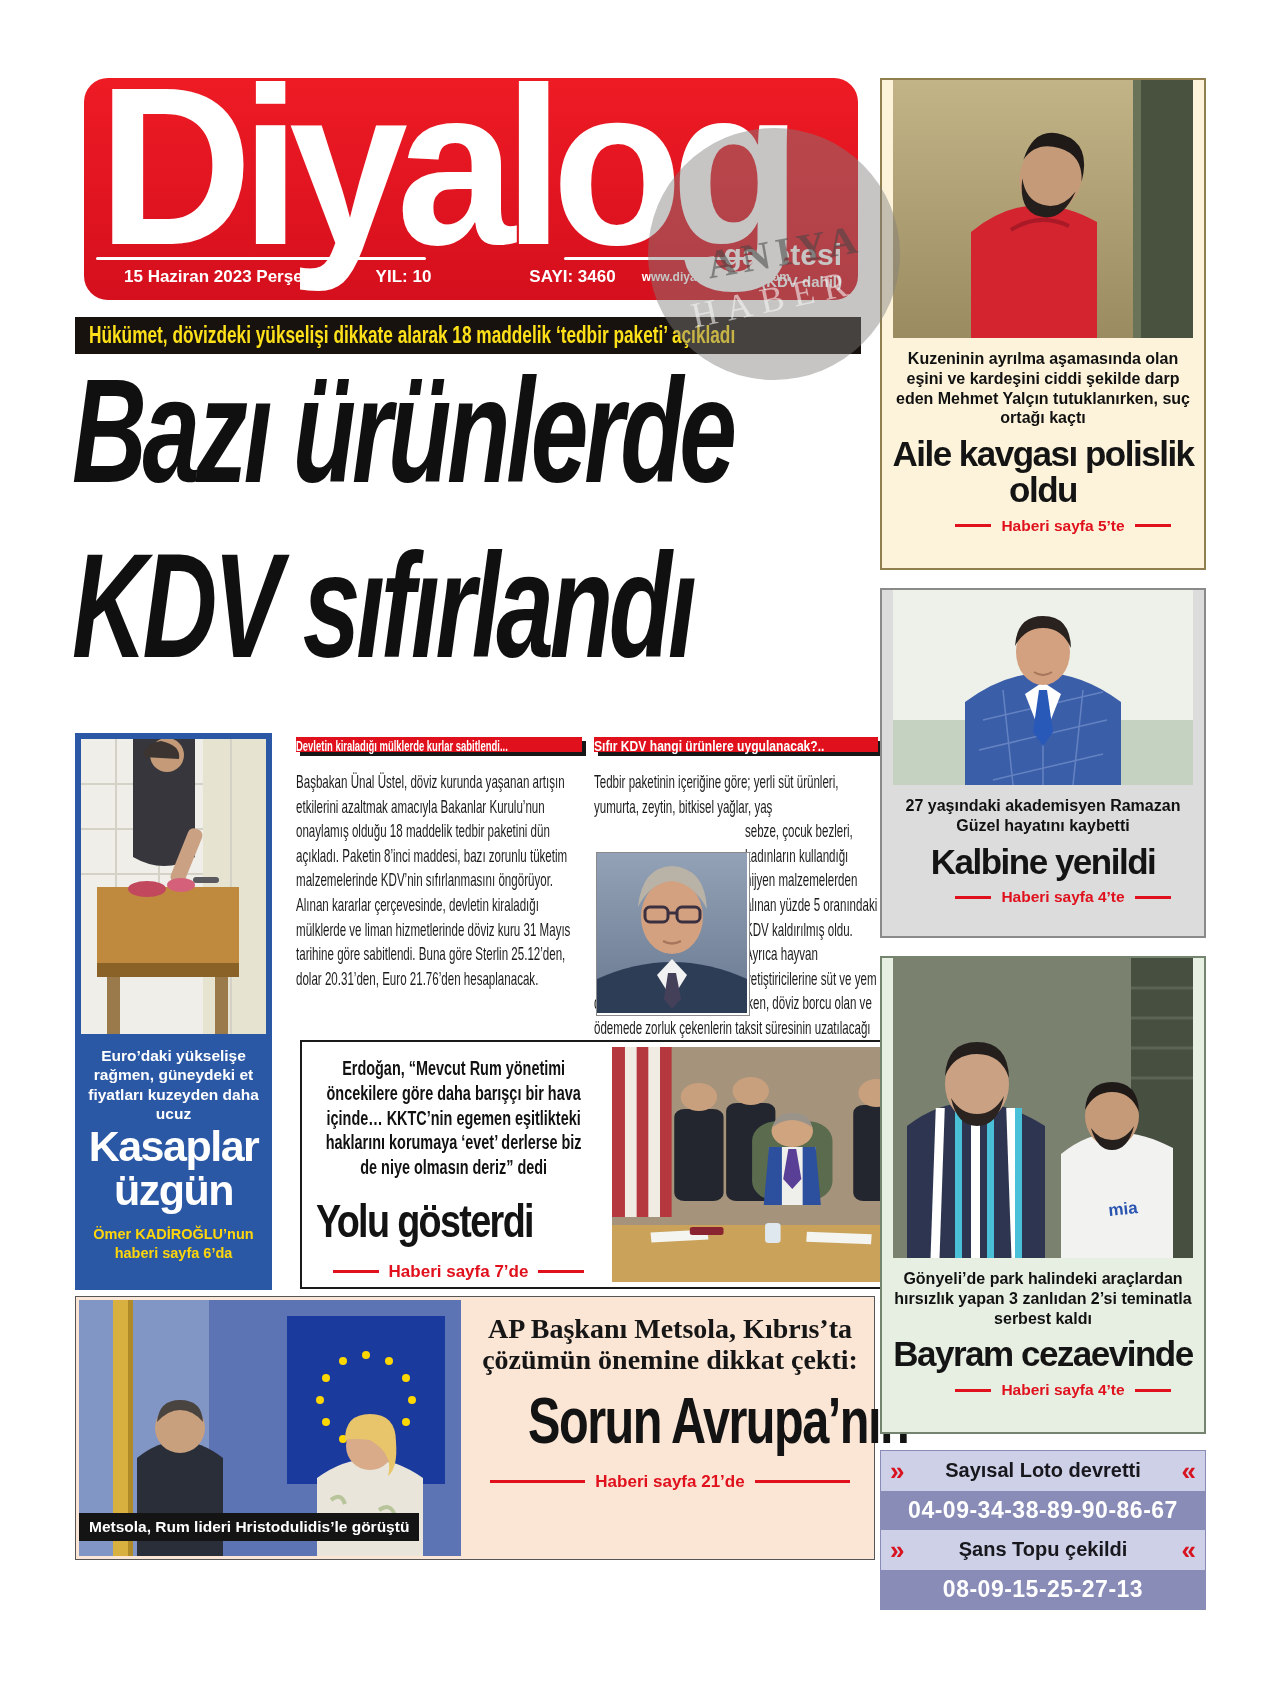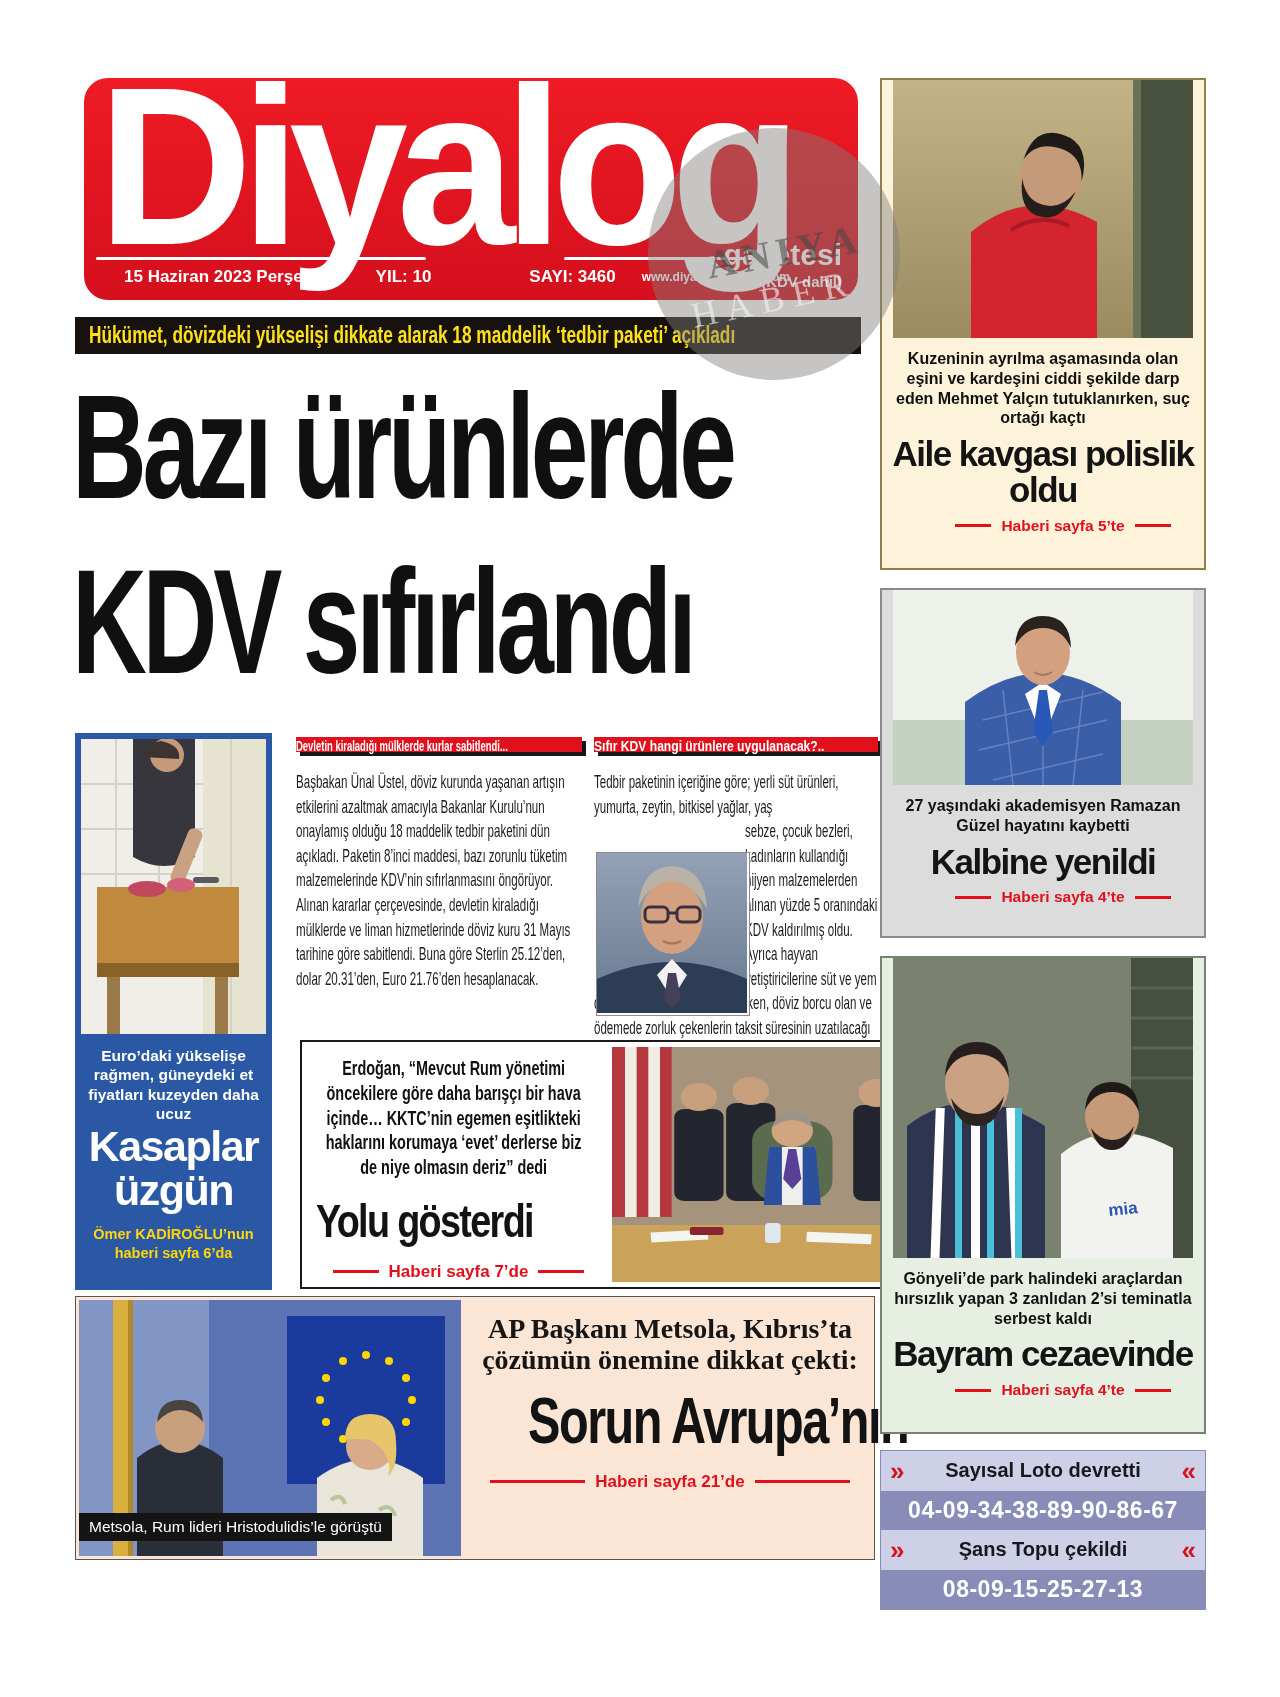--- a/index.html
+++ b/index.html
@@ -29,21 +29,21 @@
          font-size:40px;letter-spacing:6px;color:rgba(70,70,70,.55);transform:rotate(-10deg);}
   .wm-t2{position:absolute;left:42px;top:150px;font-family:"Liberation Serif",serif;
          font-size:36px;letter-spacing:9px;color:rgba(245,245,245,.6);transform:rotate(-12deg);}
 
   
   .banner{left:75px;top:317px;width:786px;height:37px;background:#17120e;display:flex;align-items:center;
           padding-left:14px;box-sizing:border-box;}
   .banner-text{color:#ffe11a;font-size:23px;font-weight:bold;}
 
   
-  .mainhead{left:72px;top:360px;line-height:1.18;}
+  .mainhead{left:72px;top:344px;line-height:1.18;font-style:italic;}
   .mainhead .line{font-size:148px;font-weight:bold;color:#101010;letter-spacing:-6px;}
 
   
   .bluebox{left:75px;top:733px;width:197px;height:557px;background:#2b58a4;padding:6px;box-sizing:border-box;}
   .bluebox svg{display:block;}
   .blue-caption{margin-top:12px;color:#fff;font-weight:bold;font-size:15.5px;line-height:1.25;text-align:center;}
   .blue-headline{color:#fff;font-weight:bold;font-size:43px;letter-spacing:-1.5px;
                  line-height:1.04;text-align:center;}
   .blue-byline{margin-top:12px;color:#ffd60a;font-weight:bold;font-size:14.5px;line-height:1.3;text-align:center;}
 
@@ -70,21 +70,21 @@
   .yolu-headline{margin-top:14px;font-size:46px;font-weight:bold;letter-spacing:-2px;color:#131313;}
   .refline{display:flex;align-items:center;justify-content:center;gap:10px;color:#e0101c;
            font-weight:bold;font-size:17px;margin-top:14px;}
   .yolu-right{flex:1;padding:5px;}
   .yolu-right svg{display:block;width:100%;height:100%;}
 
   
   .band{left:75px;top:1296px;width:800px;height:264px;background:#fbe5d5;border:1px solid #555;box-sizing:border-box;}
   .metsola{position:absolute;left:3px;top:3px;width:382px;height:256px;}
   .metsola svg{display:block;width:100%;height:100%;}
-  .band-caption{position:absolute;left:3px;top:216px;background:#141414;color:#fff;font-weight:normal;
+  .band-caption{position:absolute;left:3px;top:216px;background:#141414;color:#fff;font-weight:bold;
                 font-size:15.5px;padding:5px 10px;white-space:nowrap;z-index:4;}
   .band-right{position:absolute;left:392px;top:16px;width:404px;text-align:center;}
   .band-kicker{font-family:"Liberation Serif",serif;font-weight:bold;font-size:28px;line-height:1.12;color:#161616;}
   .band-headline{margin-top:8px;font-size:64px;font-weight:bold;letter-spacing:-2px;color:#131313;}
   .band-ref .dash{border-top-width:3px;}
 
   
   .card{position:absolute;left:880px;width:326px;box-sizing:border-box;text-align:center;}
   .card svg{display:block;margin:0 auto;}
   .card1{top:78px;height:492px;background:#fcf3da;border:2px solid #8f7f4f;}

